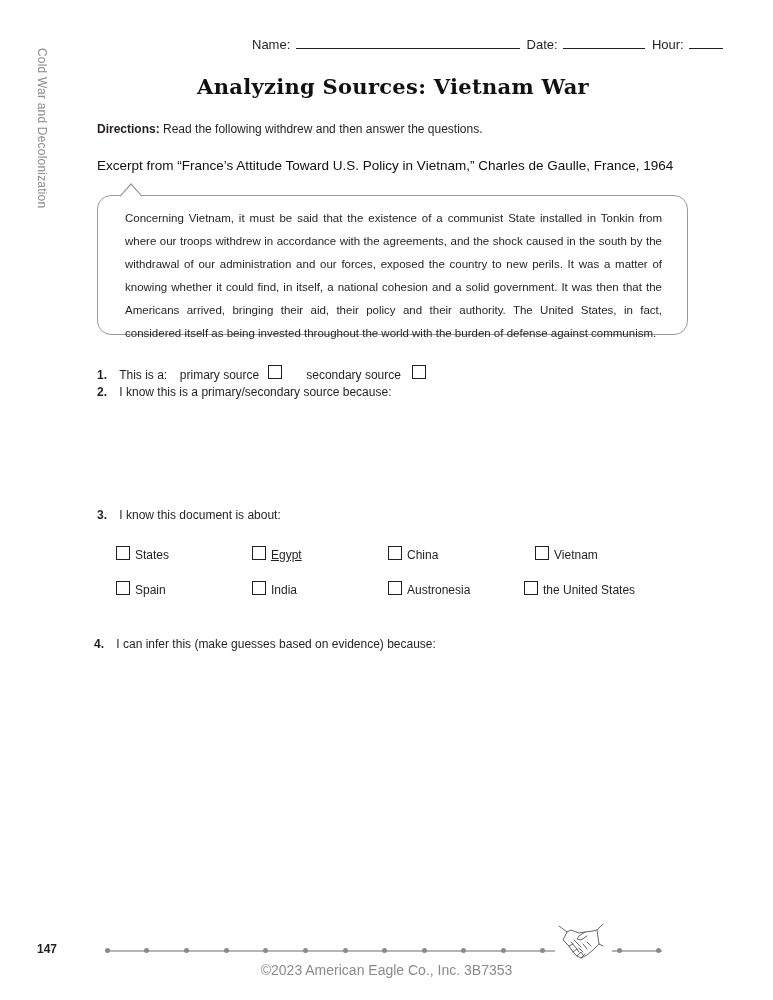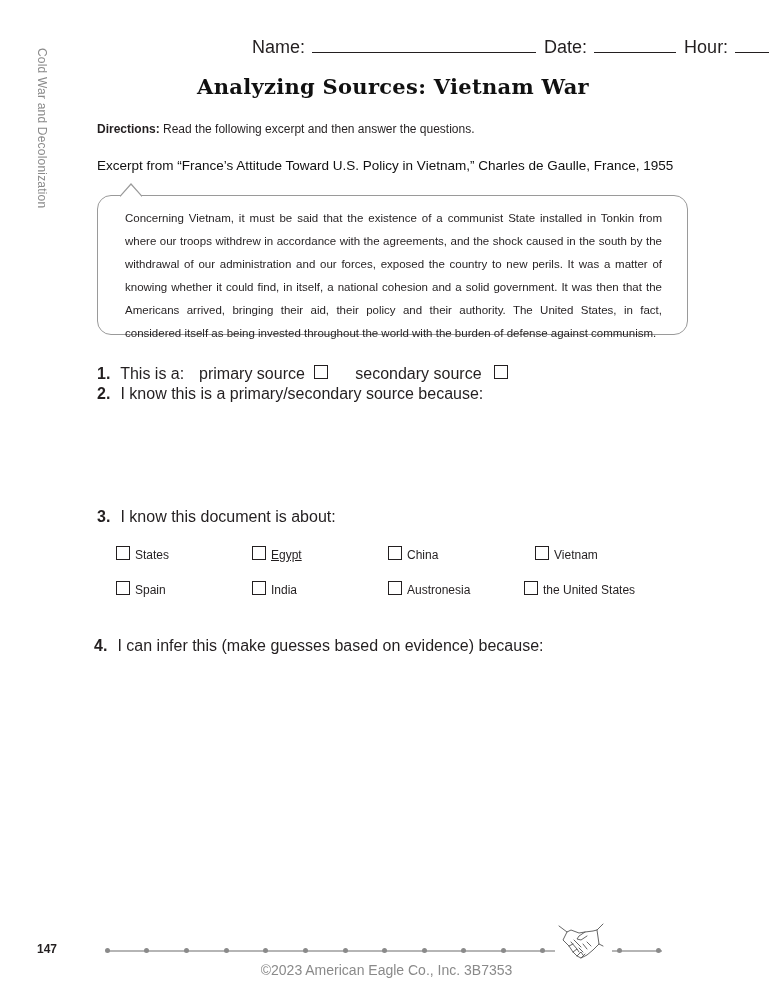--- a/index.html
+++ b/index.html
@@ -2,21 +2,21 @@
 <html><head>
 <meta charset="utf-8">
 <style>
   html, body { margin: 0; padding: 0; background: #ffffff; }
   body {
     width: 773px; height: 1000px; position: relative; overflow: hidden;
     font-family: "Liberation Sans", "DejaVu Sans", sans-serif; color: #231f20;
   }
   .abs { position: absolute; }
   .header-line {
-    left: 252px; top: 37px; font-size: 18px; color: #231f20; white-space: nowrap;
+    left: 252px; top: 37px; font-size: 13px; color: #231f20; white-space: nowrap;
   }
   .header-line .blank { display: inline-block; border-bottom: 1px solid #231f20; height: 11px; vertical-align: baseline; margin: 0 3px 0 2px; }
   .side-label {
     left: 33px; top: 48px; width: 16px; height: 165px;
     writing-mode: vertical-rl; font-size: 12px; color: #8a8a8a; letter-spacing: 0.2px; white-space: nowrap;
   }
   .title {
     left: 0; width: 786px; top: 74px; text-align: center;
     font-family: "DejaVu Serif", "Liberation Serif", serif; font-weight: bold; font-size: 21px; letter-spacing: 0.3px; color: #111;
   }
@@ -26,21 +26,21 @@
   .bubble {
     left: 97px; top: 195px; width: 591px; height: 140px;
     border: 1.2px solid #9a9a9a; border-radius: 14px; box-sizing: border-box;
   }
   .bubble-tail {
     left: 120px; top: 183px; width: 22px; height: 14px;
   }
   .excerpt-text {
     left: 125px; top: 207px; width: 537px; font-size: 11.5px; line-height: 23px; text-align: justify; color: #231f20;
   }
-  .q { font-size: 16px; white-space: nowrap; }
+  .q { font-size: 12px; white-space: nowrap; }
   .q .num { font-weight: bold; display: inline-block; width: 19px; }
   .checkbox {
     display: inline-block; width: 13px; height: 13px; border: 1.3px solid #231f20; box-sizing: border-box; vertical-align: -1px; background: #fff;
   }
   .opt { font-size: 12px; white-space: nowrap; }
   .opt .checkbox { margin-right: 5px; width: 14px; height: 14px; }
   .page-num { left: 37px; top: 942px; font-size: 12px; font-weight: bold; color: #231f20; }
   .footer-line { left: 107px; top: 950px; height: 2px; background: #b5b5b5; }
   .dot { position: absolute; top: 948px; width: 5px; height: 5px; border-radius: 50%; background: #8a8a8a; }
   .copyright { left: 0; width: 773px; top: 962px; text-align: center; font-size: 14px; color: #8a8a8a; }
@@ -56,24 +56,24 @@
   <span class="blank" style="width:82px"></span>
   <span>Hour:</span>
   <span class="blank" style="width:34px"></span>
 </div>
 
 <div class="abs side-label">Cold War and Decolonization</div>
 
 <div class="abs title">Analyzing Sources: Vietnam War</div>
 
 <div class="abs directions">
-  <b>Directions:</b><span> Read the following excerpt and then answer the questions.</span>
+  <b>Directions:</b><span> Read the following withdrew and then answer the questions.</span>
 </div>
 
-<div class="abs excerpt-title">Excerpt from “France’s Attitude Toward U.S. Policy in Vietnam,” Charles de Gaulle, France, 1955</div>
+<div class="abs excerpt-title">Excerpt from “France’s Attitude Toward U.S. Policy in Vietnam,” Charles de Gaulle, France, 1964</div>
 
 <div class="abs bubble"></div>
 <svg class="abs bubble-tail" viewBox="0 0 22 14">
   <polyline points="0,13.4 11,1 22,13.4" fill="#ffffff" stroke="#9a9a9a" stroke-width="1.2"></polyline>
   <rect x="1" y="13" width="20" height="2" fill="#ffffff"></rect>
 </svg>
 <div class="abs excerpt-text">Concerning Vietnam, it must be said that the existence of a communist State installed in Tonkin from where our troops withdrew in accordance with the agreements, and the shock caused in the south by the withdrawal of our administration and our forces, exposed the country to new perils. It was a matter of knowing whether it could find, in itself, a national cohesion and a solid government. It was then that the Americans arrived, bringing their aid, their policy and their authority. The United States, in fact, considered itself as being invested throughout the world with the burden of defense against communism.</div>
 
 <div class="abs q" style="left:97px; top:365px;">
   <span class="num">1.</span>

